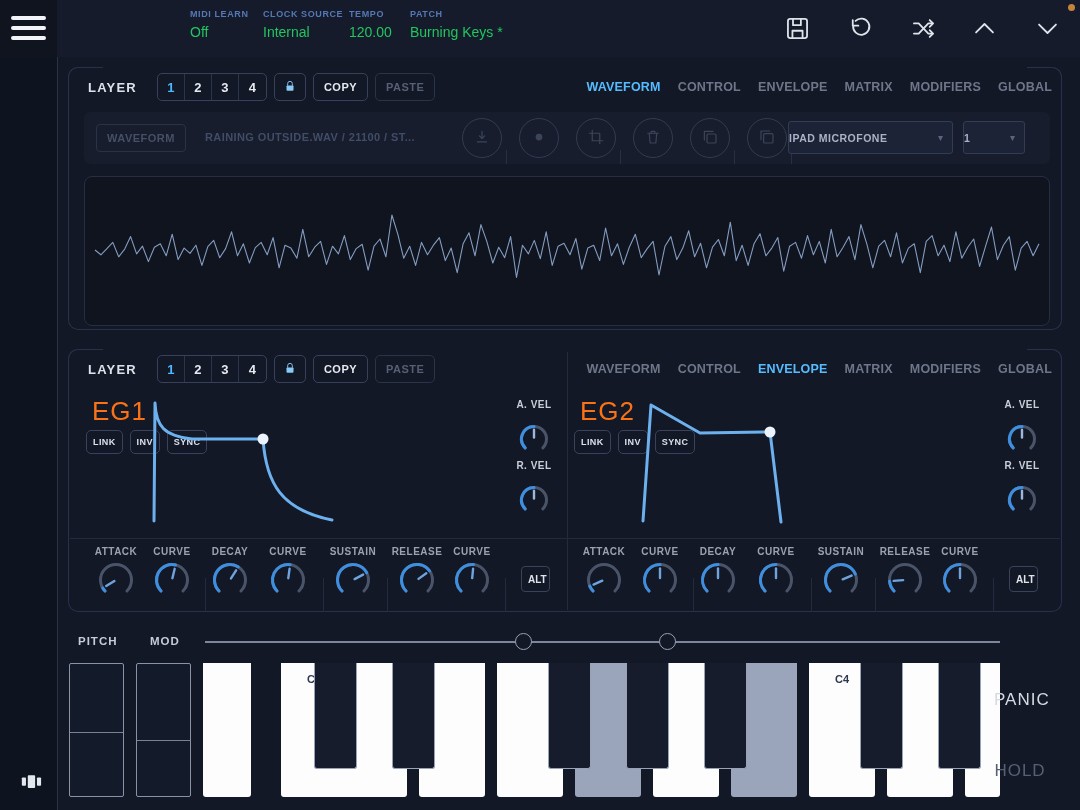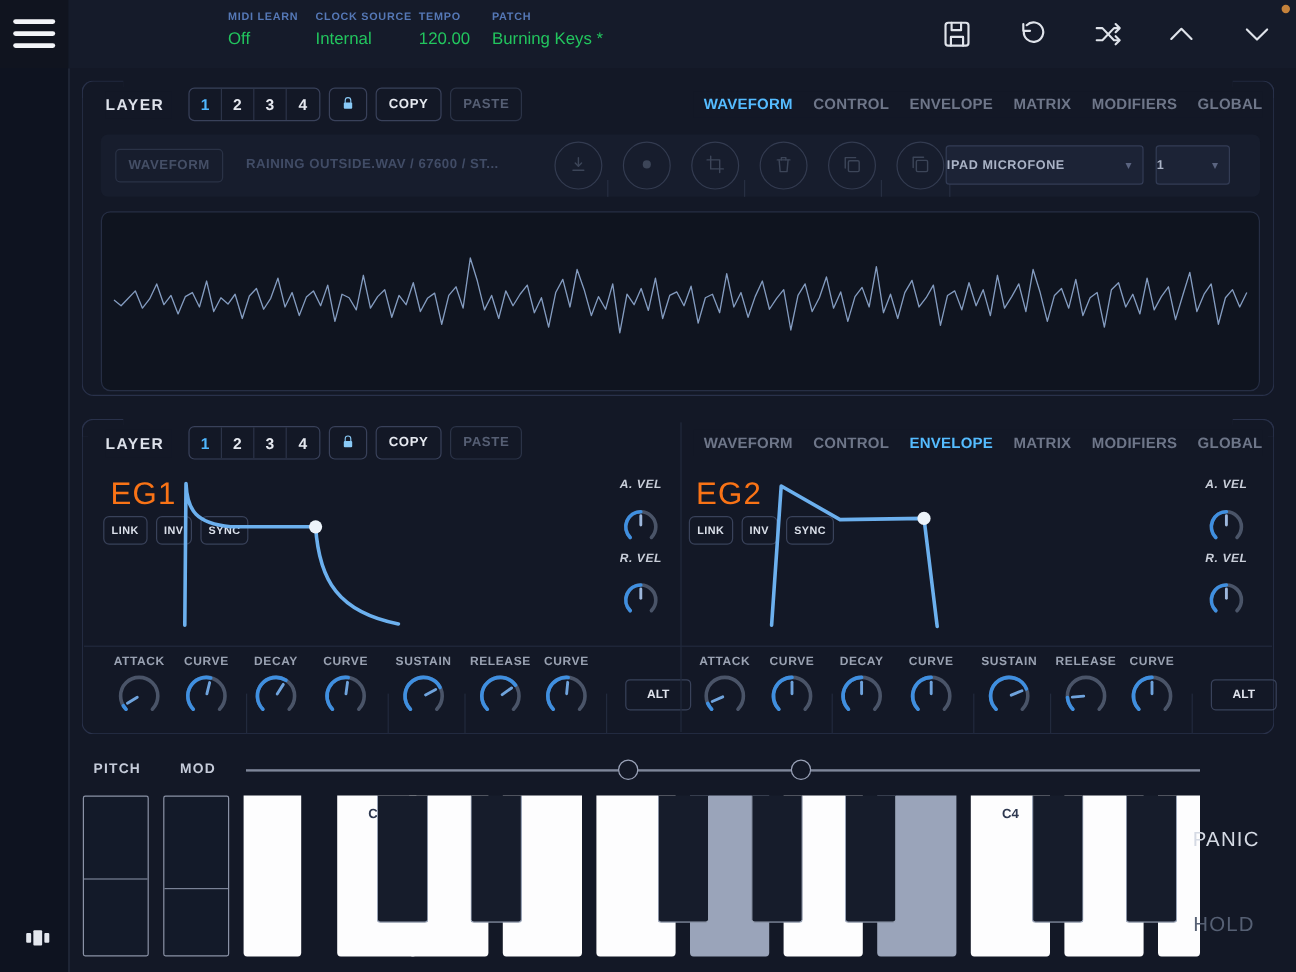--- a/index.html
+++ b/index.html
@@ -66,23 +66,23 @@
   
   #wave-display{position:absolute;left:84px;top:176px;width:966px;height:150px;background:#0f141f;
                 border:1px solid #262e44;border-radius:8px;box-sizing:border-box;}
   
   .eg-title{position:absolute;font-size:26px;letter-spacing:1px;color:#f97316;}
   .toggle-col{position:absolute;width:48px;display:flex;flex-direction:row;gap:7px;align-items:center;}
   .toggle-btn{background:none;border:1px solid #39425a;border-radius:5px;color:#dbe0ea;
               font-size:9px;font-weight:bold;letter-spacing:.4px;padding:6px 6px;cursor:pointer;}
   .knob-label{position:absolute;font-size:10px;font-weight:bold;letter-spacing:.5px;color:#9aa2b2;
               transform:translateX(-50%);white-space:nowrap;}
-  .vel-label{color:#c9ced9;font-style:italic;}
+  .vel-label{color:#c9ced9;}
   .knob{position:absolute;cursor:pointer;}
-  .alt-btn{position:absolute;width:55px;height:26px;background:none;border:1px solid #39425a;border-radius:4px;
+  .alt-btn{position:absolute;width:29px;height:26px;background:none;border:1px solid #39425a;border-radius:4px;
            color:#dfe3ec;font-size:10px;font-weight:bold;cursor:pointer;}
   .hline{position:absolute;height:1px;background:#222a3d;}
   .vline{position:absolute;width:1px;background:#222a3d;}
   
   .perf-label{position:absolute;font-size:11.5px;font-weight:bold;letter-spacing:1px;color:#c6ccda;}
   #mod-slider{position:absolute;left:205px;top:641px;width:795px;height:2px;background:#7e8699;cursor:pointer;}
   .slider-handle{position:absolute;top:-8px;width:15px;height:15px;border-radius:50%;
                  background:#131826;border:1.5px solid #9aa2b8;cursor:pointer;}
   .wheel{position:absolute;top:663px;width:55px;height:134px;border:1px solid #8a92a6;border-radius:2px;
          background:#131a29;cursor:pointer;box-sizing:border-box;}
@@ -210,21 +210,21 @@
         <button class="tab">CONTROL</button>
         <button class="tab active">ENVELOPE</button>
         <button class="tab">MATRIX</button>
         <button class="tab">MODIFIERS</button>
         <button class="tab">GLOBAL</button>
       </div>
     </div>
 
   <div id="wave-toolbar">
     <button id="wave-src-btn">WAVEFORM</button>
-    <span id="wave-file">RAINING OUTSIDE.WAV / 67600 / ST...</span>
+    <span id="wave-file">RAINING OUTSIDE.WAV / 21100 / ST...</span>
     <div id="wave-tools">
         <button class="circ-btn" style="left: 378px;">
           <span><svg viewBox="0 0 24 24" fill="none" stroke="currentColor" stroke-width="1.6" stroke-linecap="round" stroke-linejoin="round">
               <path d="M12 4.5v9"></path>
               <path d="M8.5 10.5L12 14l3.5-3.5"></path>
               <path d="M6 18.5h12"></path>
             </svg></span>
         </button>
         <button class="circ-btn" style="left: 435px;">
           <span><svg viewBox="0 0 24 24" fill="none" stroke="currentColor" stroke-width="1.6" stroke-linecap="round" stroke-linejoin="round">

